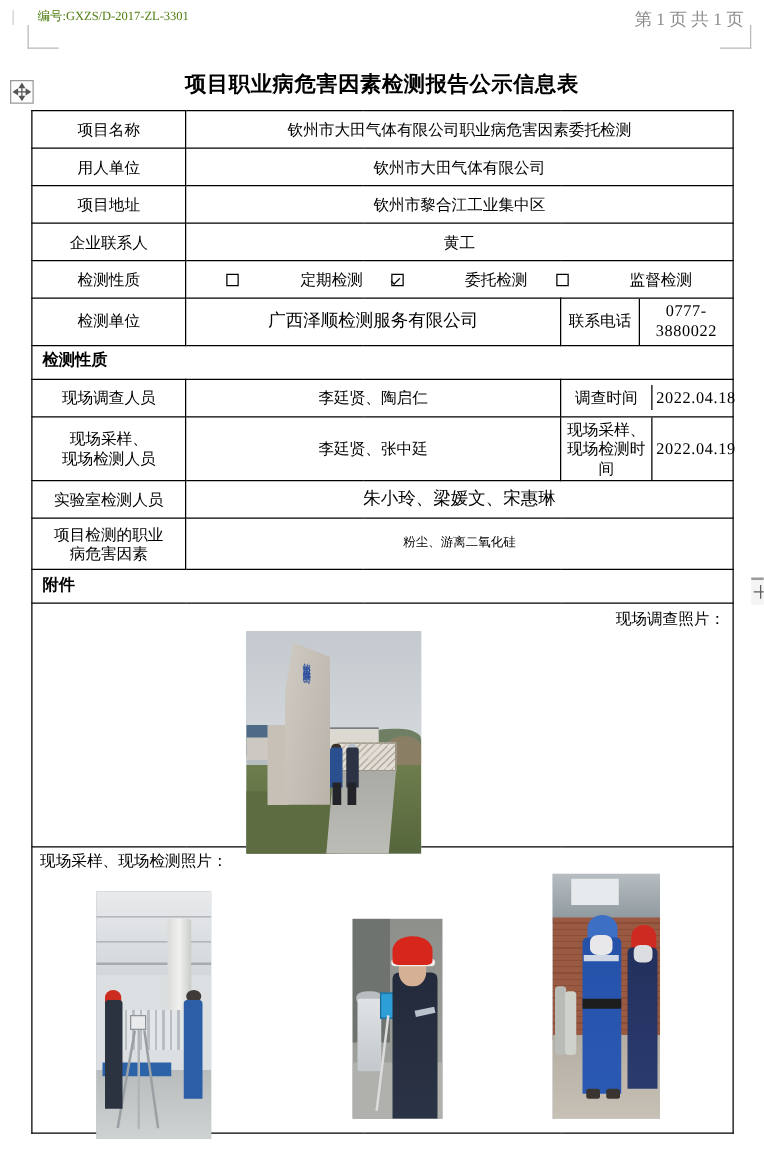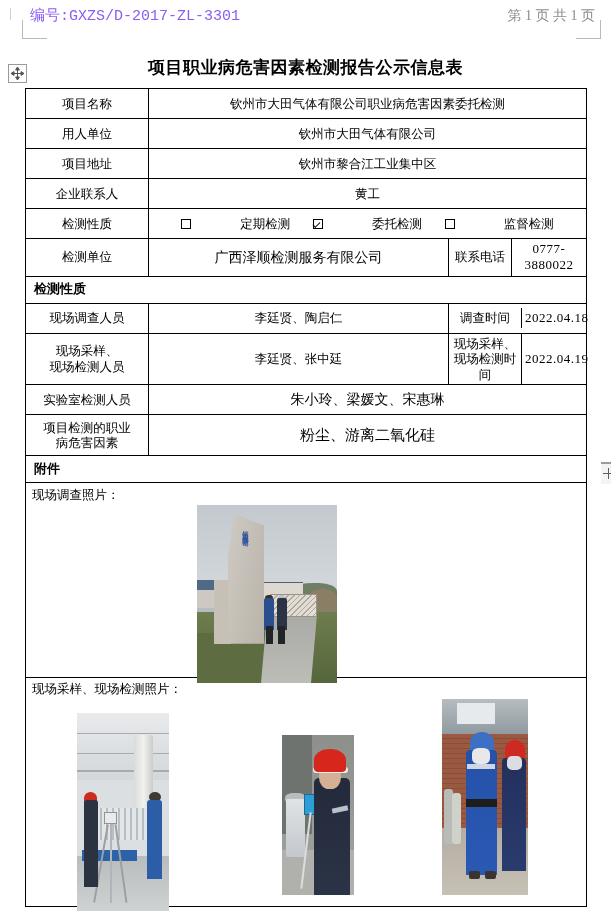--- a/index.html
+++ b/index.html
@@ -15,22 +15,22 @@
     position:absolute;left:0;top:0;width:611px;height:919px;
     background:#fff;
     box-sizing:border-box;
   }
   
   .hdr{
     position:absolute;left:0;top:6px;width:611px;height:26px;
   }
   .hdr-no{
     position:absolute;left:30px;top:0px;
-    font-family:Liberation Mono, monospace;
-    font-size:15px;color:#8b5cf6;letter-spacing:0px;white-space:nowrap;
+    font-family:Liberation Serif, serif;
+    font-size:10px;color:#4d7c0f;letter-spacing:0px;white-space:nowrap;
   }
   .hdr-pg{
     position:absolute;right:16px;top:1px;
     font-family:"Liberation Serif","DejaVu Serif",serif;
     font-size:14px;color:#8c8c8c;white-space:nowrap;
   }
   
   .cmark{position:absolute;border-color:#b9b9b9;border-style:solid;border-width:0;}
   .cm-tl{left:22px;top:20px;width:24px;height:18px;border-left:1px solid #b9b9b9;border-bottom:1px solid #b9b9b9;}
   .cm-tr{right:10px;top:20px;width:24px;height:18px;border-right:1px solid #b9b9b9;border-bottom:1px solid #b9b9b9;}
@@ -76,21 +76,21 @@
   td.h25{height:25px;}
   td.sec{
     text-align:left;font-weight:bold;font-size:13px;padding-left:8px;height:22px;
   }
   td.num{
     font-family:"Liberation Serif","DejaVu Serif",serif;
     font-size:13px;letter-spacing:0.5px;
   }
   td.big{font-size:14px;}
   td.photo{
-    height:186px;vertical-align:top;text-align:left;padding:4px 6px;
+    height:186px;vertical-align:top;text-align:right;padding:4px 6px;
   }
   td.photo2{
     height:222px;vertical-align:top;text-align:left;padding:3px 6px;
   }
   .ptitle{font-size:12.5px;display:block;margin-bottom:2px;}
 
   
   .chkrow{display:flex;justify-content:space-around;align-items:center;padding:0 18px;}
   .chkitem{display:inline-flex;align-items:center;font-size:12.5px;white-space:nowrap;gap:47px;}
   .box{
@@ -337,21 +337,21 @@
       </tr>
       <tr>
         <td class="lbl h25">实验室检测人员</td>
         <td class="h25 big" colspan="3">朱小玲、梁媛文、宋惠琳</td>
       </tr>
       <tr>
         <td class="lbl tall">
           <div>项目检测的职业</div>
           <div>病危害因素</div>
         </td>
-        <td class="tall" colspan="3" style="font-size:15px">粉尘、游离二氧化硅</td>
+        <td class="tall" colspan="3" style="font-size:10px">粉尘、游离二氧化硅</td>
       </tr>
       <tr>
         <td class="sec" colspan="4">附件</td>
       </tr>
       <tr>
         <td class="photo" colspan="4">
           <span class="ptitle">现场调查照片：</span>
           <div class="photowrap">
             <div class="ph p1">
               <div class="sky"></div>

